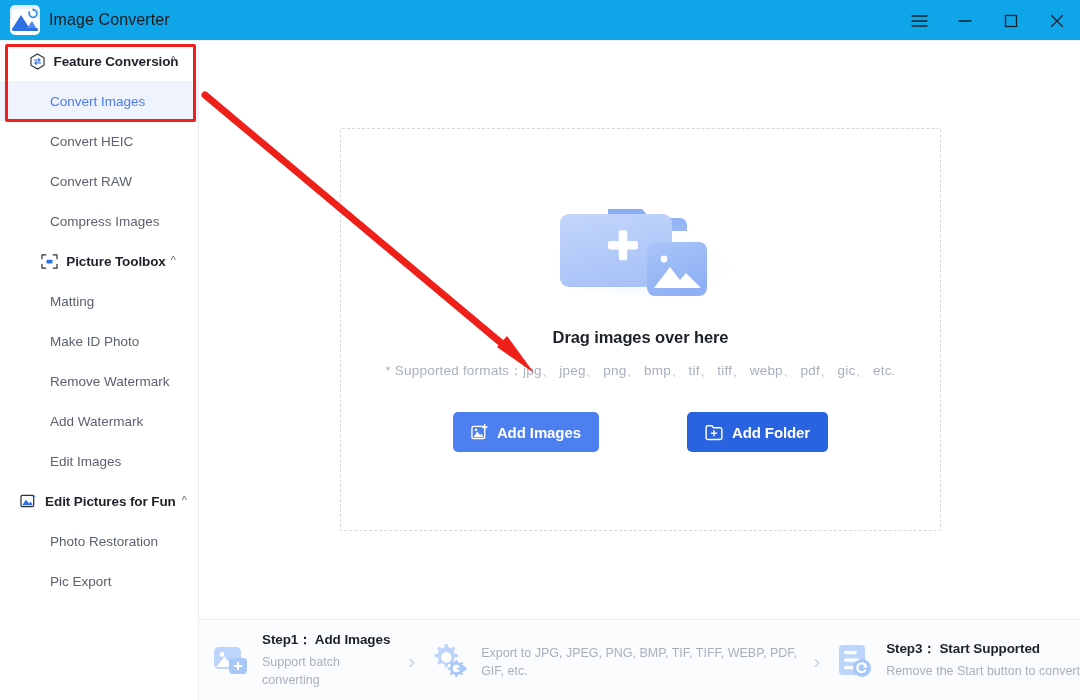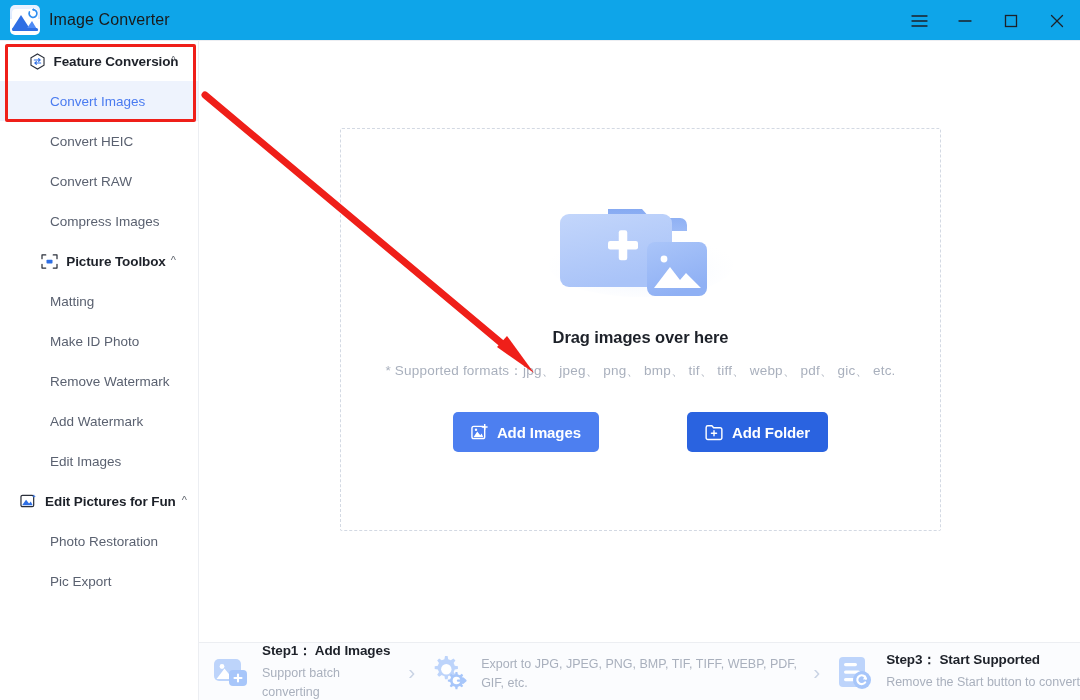--- a/index.html
+++ b/index.html
@@ -152,21 +152,21 @@
     padding: 0 18px;
     letter-spacing: -0.1px;
   }
   .btn-images { background: #4d7ff0; }
   .btn-folder { background: #2a63e0; margin-left: 48px; }
   .btn svg { display: block; flex: 0 0 auto; }
 
   
   .stepsbar {
     position: absolute; left: 0; bottom: 0;
-    width: 881px; height: 58px;
+    width: 881px; height: 81px;
     background: #fbfcfe;
     border-top: 1px solid #eceef2;
     display: flex; align-items: center;
   }
   .step {
     display: flex; align-items: center;
   }
   .step-icon {
     width: 40px; height: 40px;
     flex: 0 0 auto;

